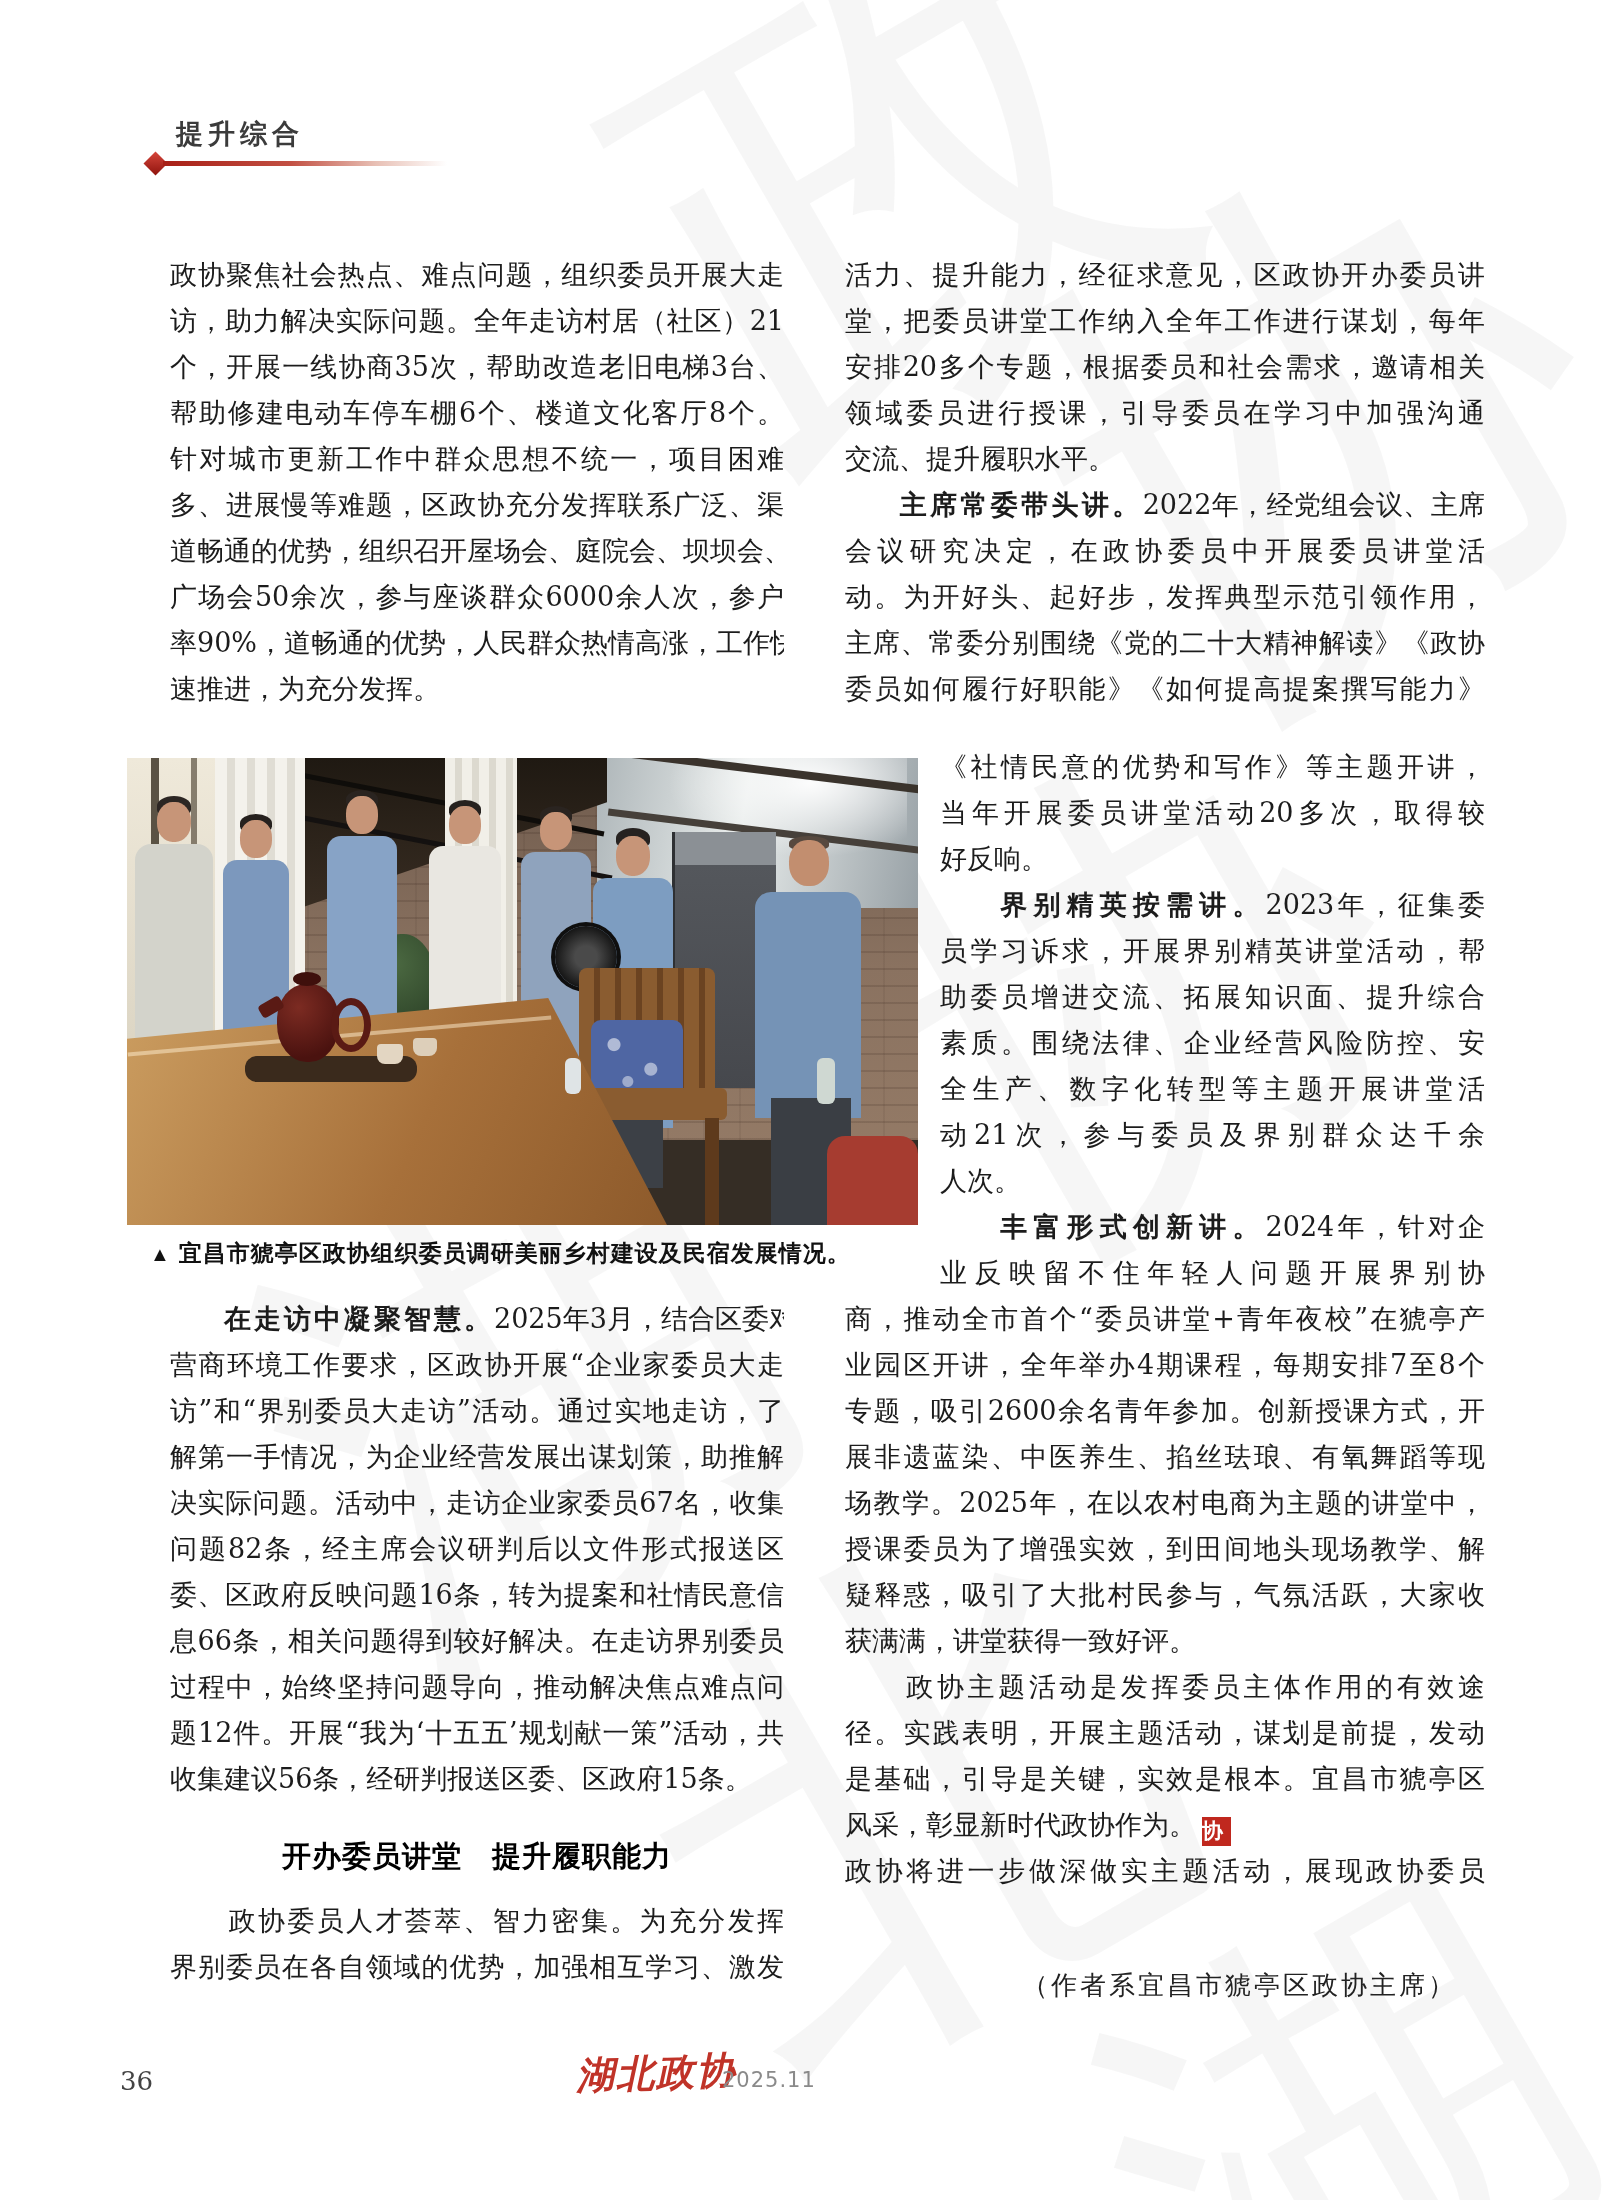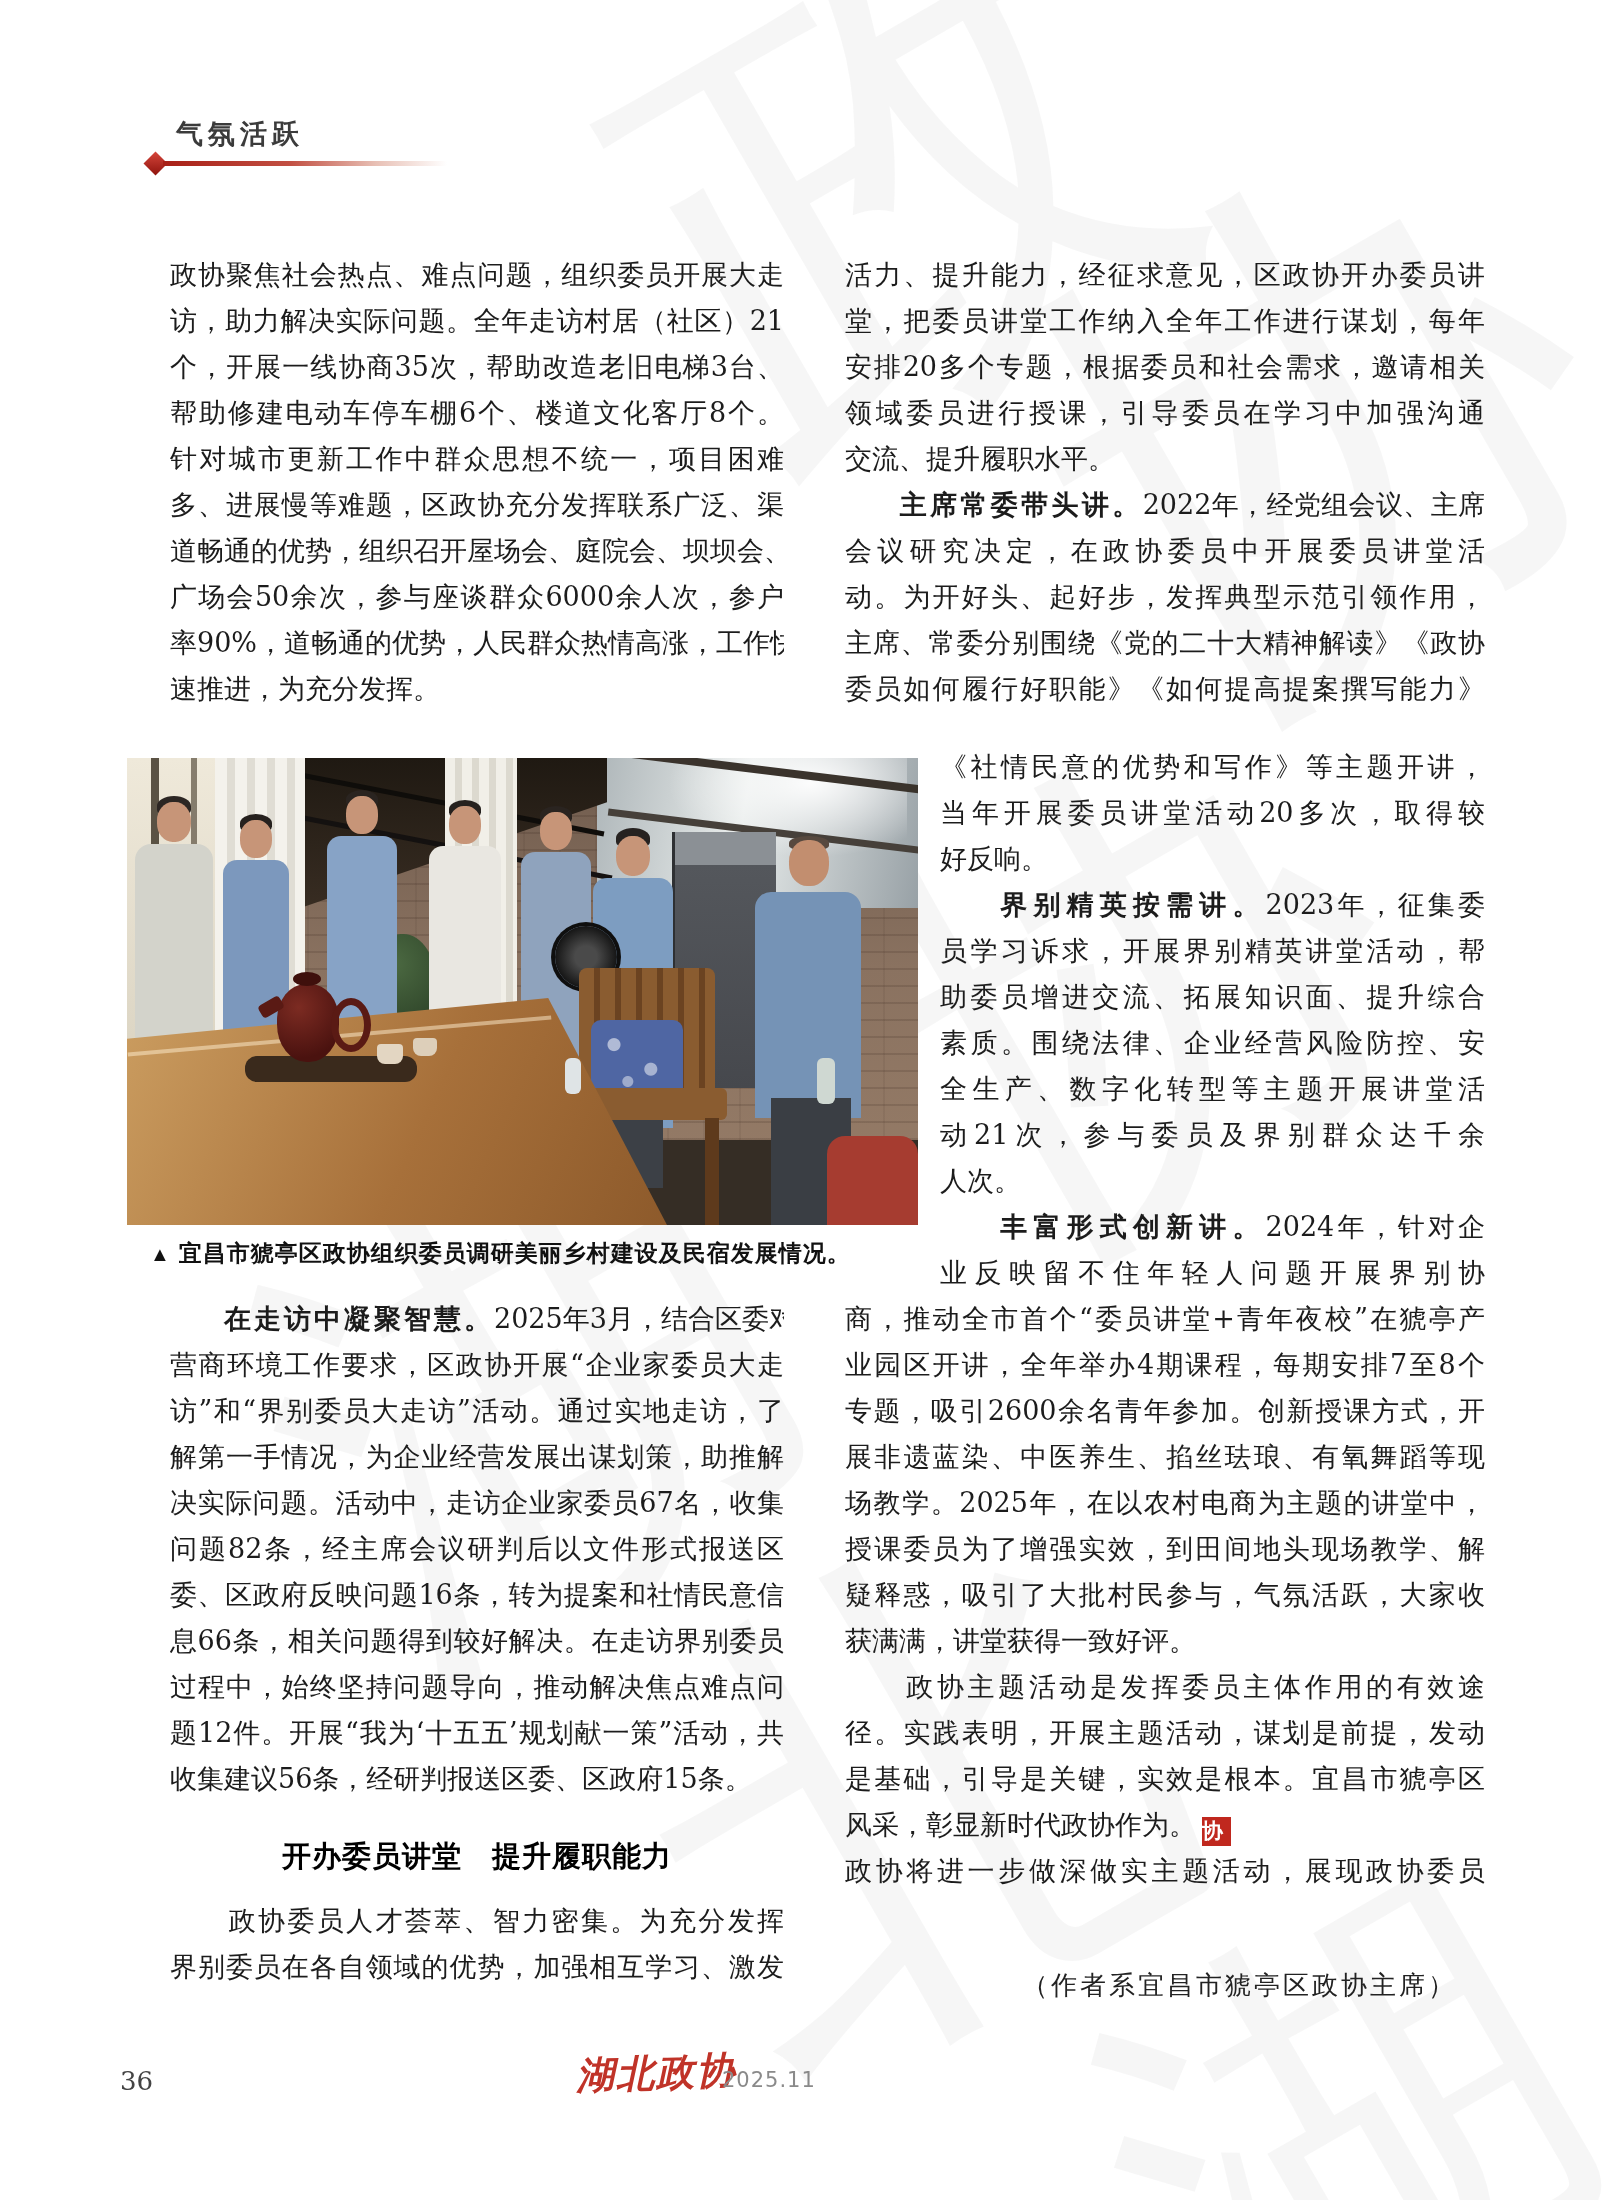--- a/index.html
+++ b/index.html
@@ -54,21 +54,21 @@
 
 <div id="page">
 
   <div class="wm" style="left:640px;top:-90px;font-size:520px;">政</div>
   <div class="wm" style="left:1060px;top:170px;font-size:520px;">协</div>
   <div class="wm" style="left:900px;top:750px;font-size:480px;">协</div>
   <div class="wm" style="left:280px;top:1140px;font-size:500px;">湖</div>
   <div class="wm" style="left:660px;top:1550px;font-size:500px;">北</div>
   <div class="wm" style="left:1120px;top:1900px;font-size:460px;">湖</div>
 
-  <div class="section-label">气氛活跃</div>
+  <div class="section-label">提升综合</div>
   <div class="rule-diamond"></div>
   <div class="rule-line"></div>
 
   <div class="tblock" style="left:170px;top:252px;width:614px;">
       <div class="tline">政协聚焦社会热点、难点问题，组织委员开展大走</div>
       <div class="tline">访，助力解决实际问题。全年走访村居（社区）21</div>
       <div class="tline">个，开展一线协商35次，帮助改造老旧电梯3台、</div>
       <div class="tline">帮助修建电动车停车棚6个、楼道文化客厅8个。</div>
       <div class="tline">针对城市更新工作中群众思想不统一，项目困难</div>
       <div class="tline">多、进展慢等难题，区政协充分发挥联系广泛、渠</div>

